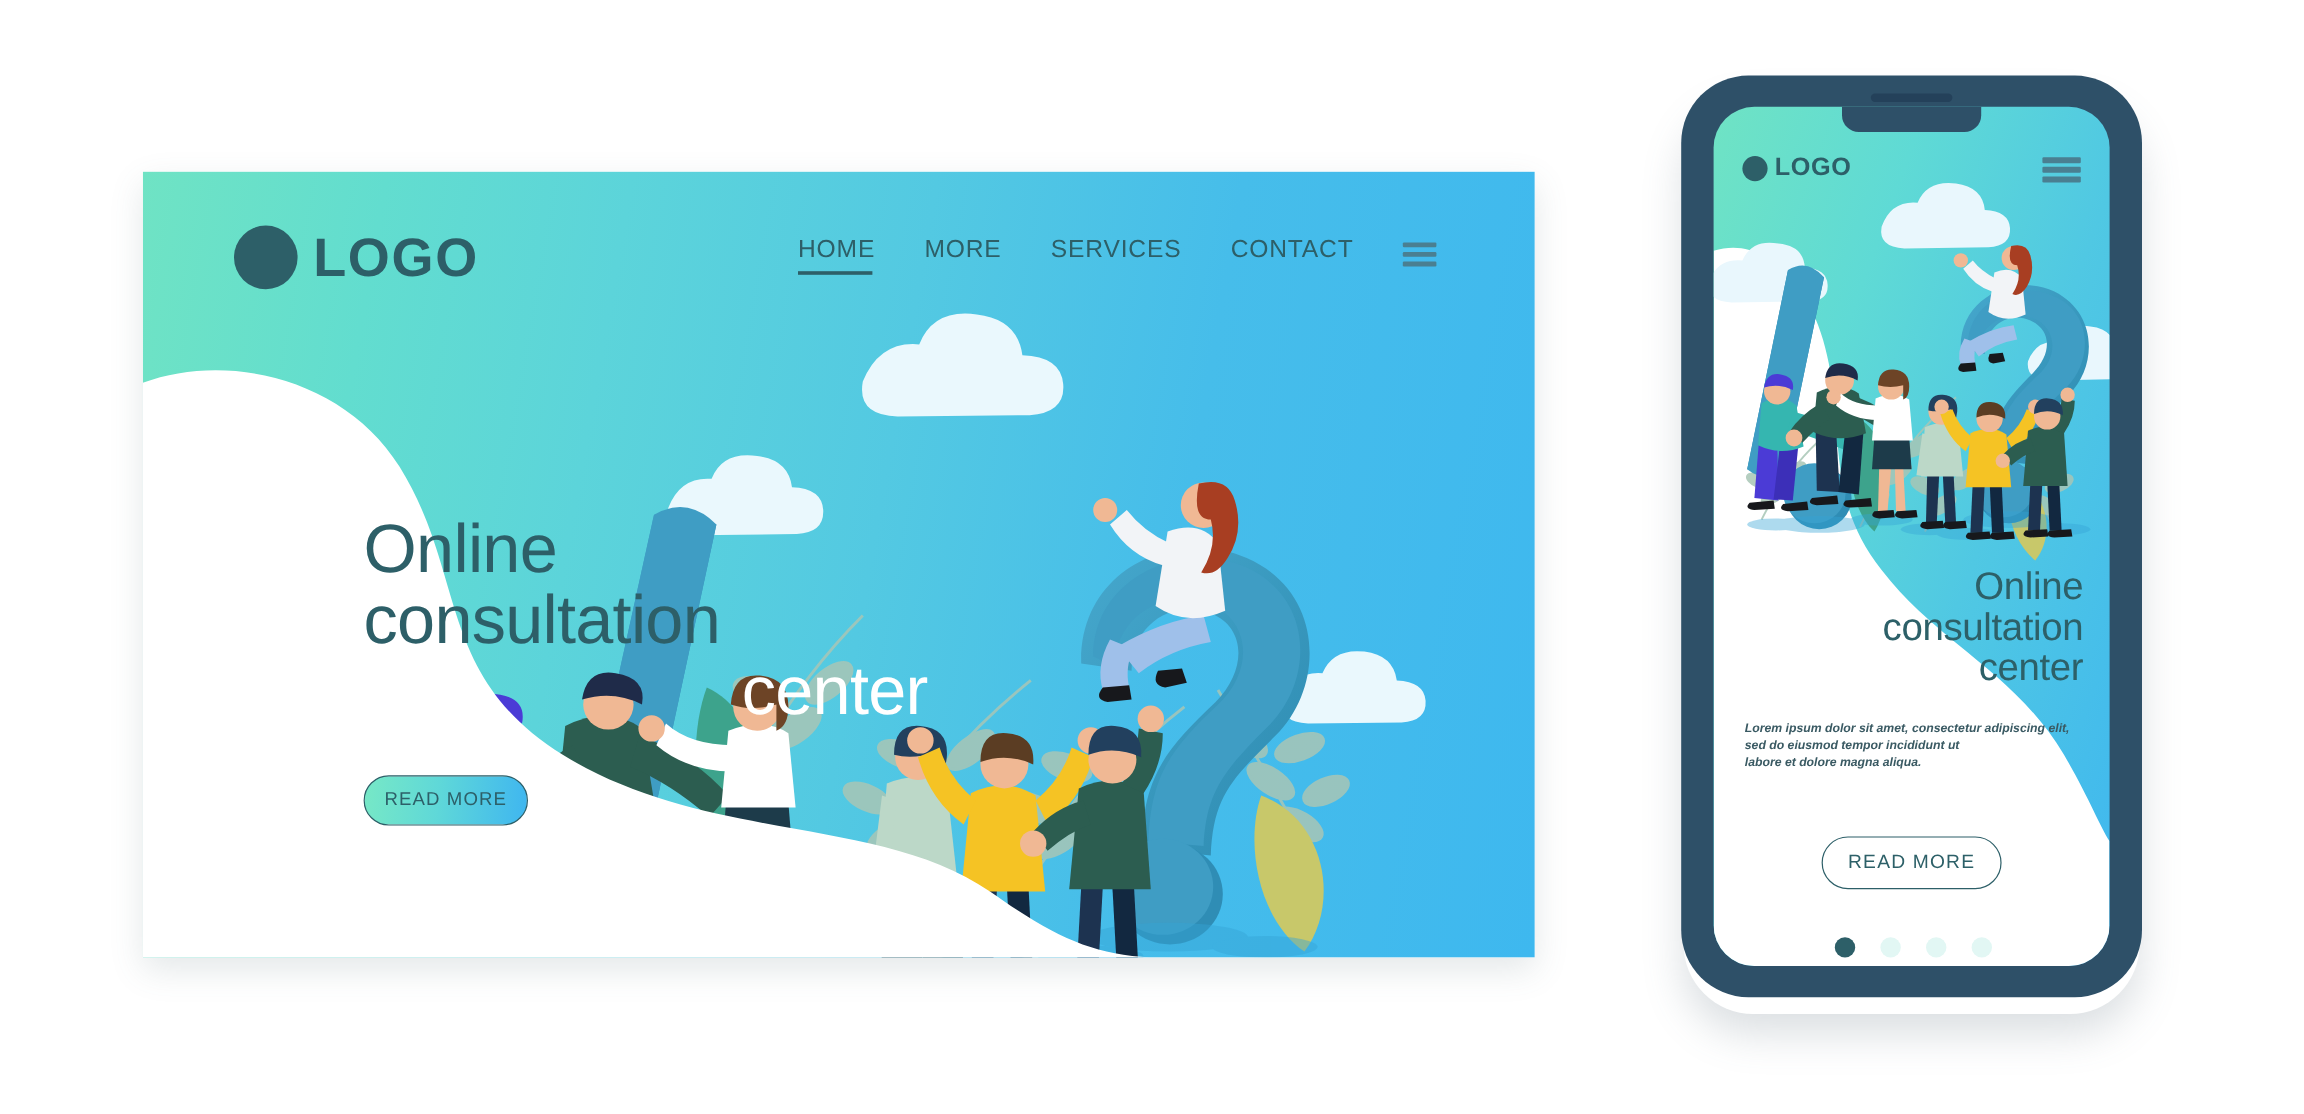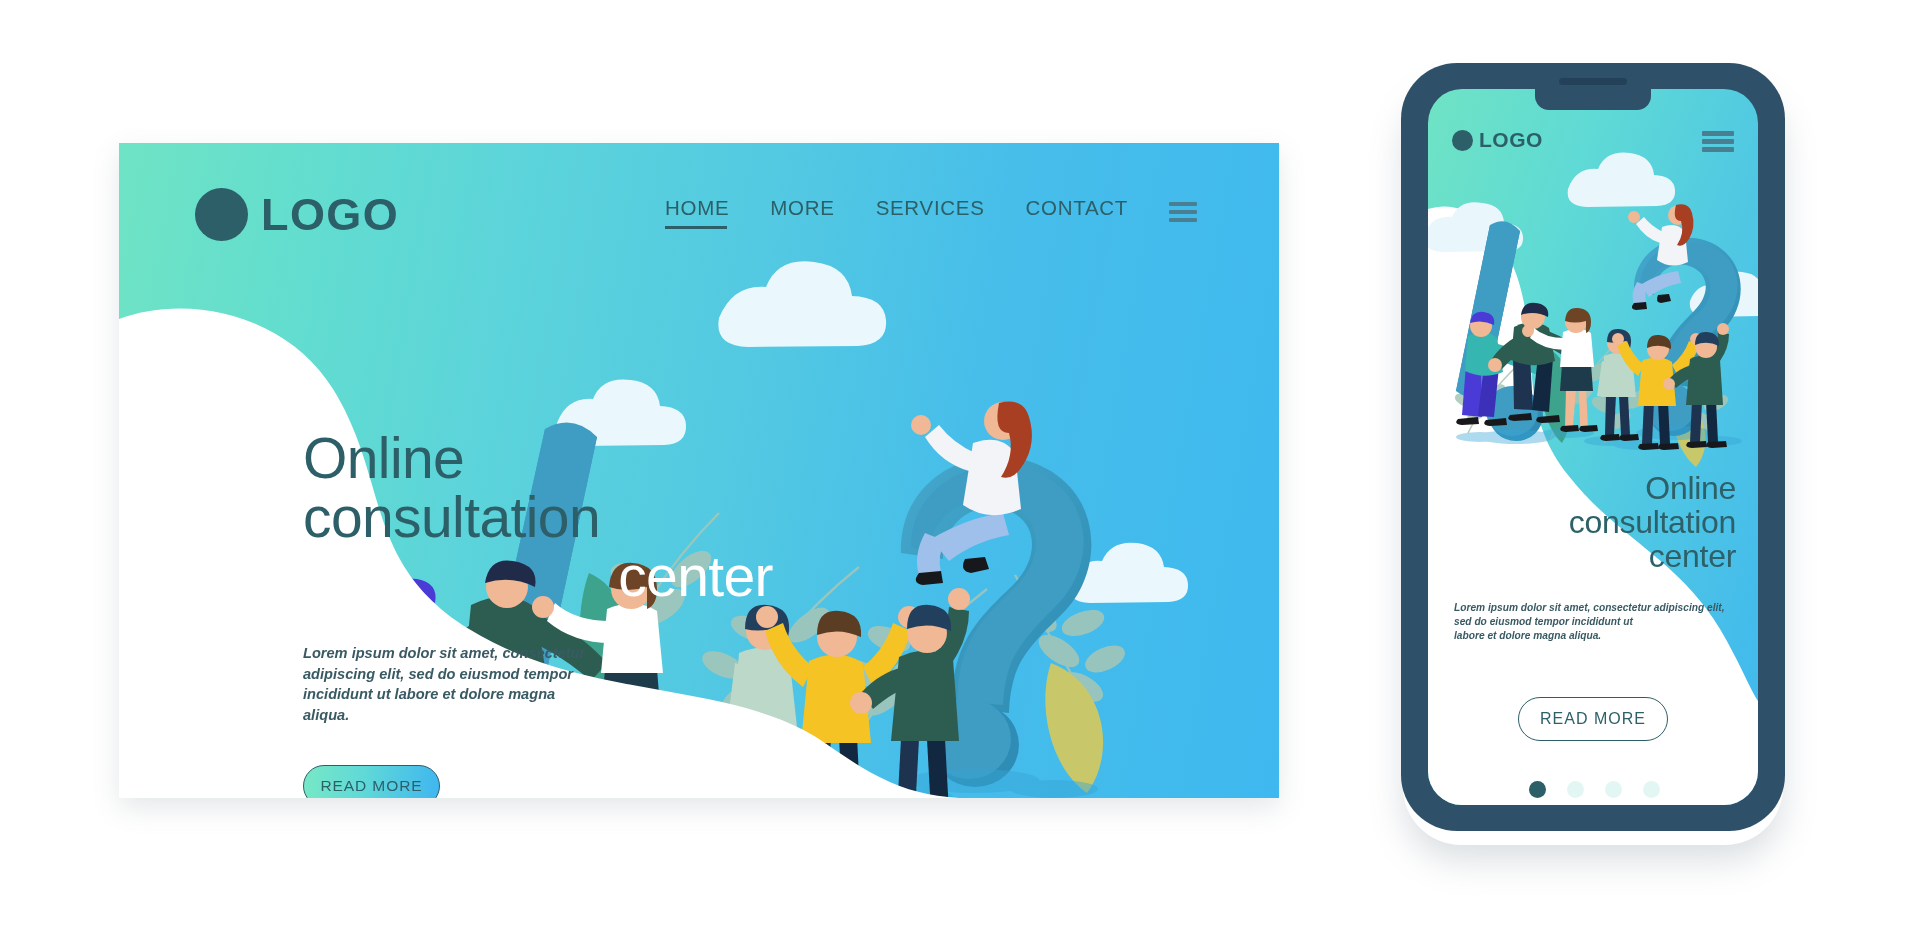--- a/index.html
+++ b/index.html
@@ -296,25 +296,20 @@
           </span>
       </nav>
     </div>
 
     <div class="dk-copy">
       <h1 class="h1">
         <span class="l1">Online</span>
         <span class="l2">consultation</span>
         <span class="l3">center</span>
       </h1>
-      <p class="lede">
-        <span>Lorem ipsum dolor sit amet, consectetur adipiscing elit,</span>
-        <span>sed do eiusmod tempor incididunt ut</span>
-        <span>labore et dolore magna aliqua.</span>
-      </p>
       <div class="btn-read">READ MORE</div>
 
     </div>
   </div>
 
   <div class="phone-wrap">
     <div class="phone-shadow"></div>
     <div class="phone-body">
       <div class="notch-speaker"></div>
       <div class="phone-screen">

